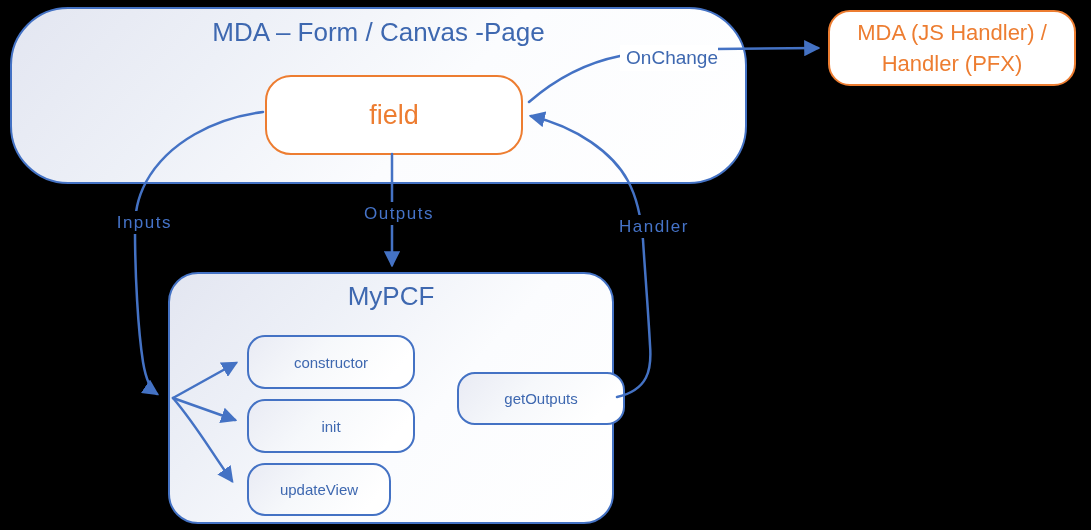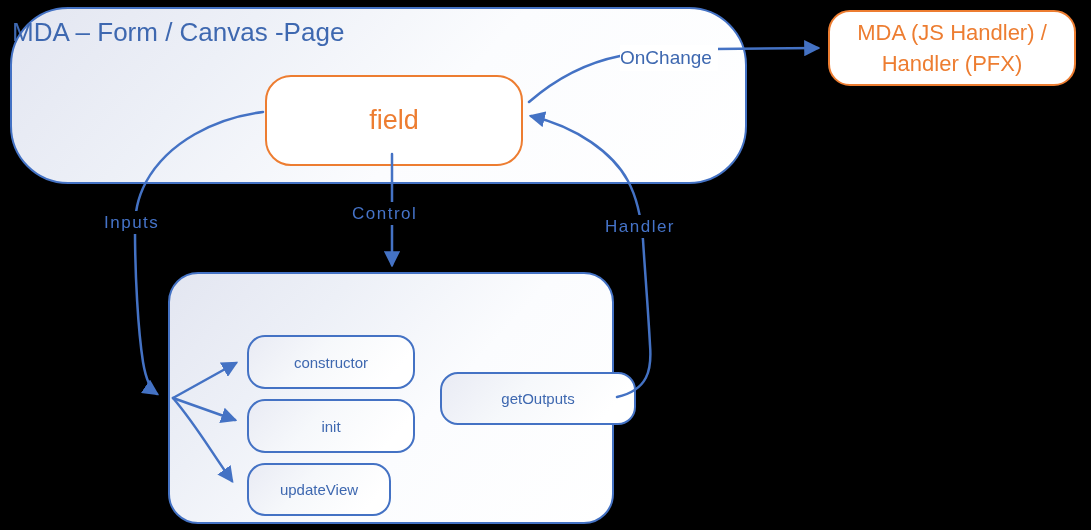--- a/index.html
+++ b/index.html
@@ -16,58 +16,58 @@
   
   .blue-container {
     border: 2px solid #4472C4;
     background: linear-gradient(132deg, #e3e6f1 0%, #edf0f7 28%, #fbfcfe 58%, #ffffff 100%);
     z-index: 1;
   }
   #mda-box   { left: 10px;  top: 7px;   width: 737px; height: 177px; border-radius: 58px; }
   #mypcf-box { left: 168px; top: 272px; width: 446px; height: 252px; border-radius: 30px; }
 
   .container-title {
-    position: absolute; left: 0; right: 0; text-align: left;
+    position: absolute; left: 0; right: 0; text-align: center;
     color: #3E68B0; font-size: 26px; font-weight: 400;
   }
   #mda-title   { top: 8px; }
   #mypcf-title { top: 7px; }
 
   
   .orange-box {
     border: 2.5px solid #ED7D31;
     background: #ffffff;
     color: #ED7D31;
     display: flex; flex-direction: column; align-items: center; justify-content: center;
     text-align: center;
     z-index: 1;
   }
-  #field-box   { left: 253px; top: 66px; width: 258px; height: 91px; border-radius: 26px; font-size: 27px; }
+  #field-box   { left: 253px; top: 66px; width: 258px; height: 80px; border-radius: 26px; font-size: 27px; }
   #handler-box { left: 828px; top: 10px; width: 248px; height: 76px; border-radius: 22px; font-size: 22px; line-height: 31px; }
 
   
   .method-box {
     position: absolute; box-sizing: border-box;
     border: 2px solid #4472C4; border-radius: 18px;
     background: linear-gradient(132deg, #e9ebf4 0%, #f6f8fb 40%, #ffffff 85%);
     color: #3E68B0; font-size: 15px;
     display: flex; align-items: center; justify-content: center;
     z-index: 1;
   }
   #constructor-box { left: 77px;  top: 61px;  width: 168px; height: 54px; }
   #init-box        { left: 77px;  top: 125px; width: 168px; height: 54px; }
   #updateview-box  { left: 77px;  top: 189px; width: 144px; height: 53px; }
-  #getoutputs-box  { left: 270px; top: 98px;  width: 196px; height: 53px; text-align: center; }
+  #getoutputs-box  { left: 287px; top: 98px;  width: 168px; height: 53px; text-align: center; }
 
   
   #wires { position: absolute; left: 0; top: 0; z-index: 2; pointer-events: none; }
 
   
   .edge-label {
-    position: absolute; z-index: 3; text-align: left;
+    position: absolute; z-index: 3; text-align: right;
     color: #4573C8; font-size: 17px; letter-spacing: 1.5px;
     background: #000000; height: 23px; line-height: 23px;
   }
   #inputs-label   { left: 104px; top: 211px; width: 68px; }
   #control-label  { left: 352px; top: 202px; width: 82px; }
   #outputs-label  { left: 605px; top: 215px; width: 84px; }
   #onchange-label {
     left: 620px; top: 45px; width: 98px; height: 26px; line-height: 26px;
     background: #ffffff; color: #3E68B0; font-size: 19px; letter-spacing: 0;
   }
@@ -84,20 +84,21 @@
       <span>field</span>
     </div>
   </div>
 
   <div class="box orange-box" id="handler-box">
     <div>MDA (JS Handler) /</div>
     <div>Handler (PFX)</div>
   </div>
 
   <div class="box blue-container" id="mypcf-box">
+    <div class="container-title" id="mypcf-title">MyPCF</div>
 
     <div class="method-box" id="constructor-box">
       <span>constructor</span>
     </div>
     <div class="method-box" id="init-box">
       <span>init</span>
     </div>
     <div class="method-box" id="updateview-box">
       <span>updateView</span>
     </div>
@@ -122,17 +123,17 @@
 
       <path d="M 392 154 L 392 265" marker-end="url(#arrow)"></path>
 
       <path d="M 617 397 C 648 390, 652 370, 650 345 C 648 308, 645 272, 643 240 C 641 215, 636 196, 628 181 C 613 153, 577 127, 531 116" marker-end="url(#arrow)"></path>
 
       <path d="M 529 102 C 552 82, 580 64, 620 56 C 650 50, 688 49, 715 49 L 818 48" marker-end="url(#arrow)"></path>
     </g>
   </svg>
 
   <div class="edge-label" id="inputs-label">Inputs</div>
-  <div class="edge-label" id="control-label">Control</div>
+  <div class="edge-label" id="control-label">Outputs</div>
   <div class="edge-label" id="outputs-label">Handler</div>
   <div class="edge-label" id="onchange-label">OnChange</div>
 
 </div>
 
 </body></html>

